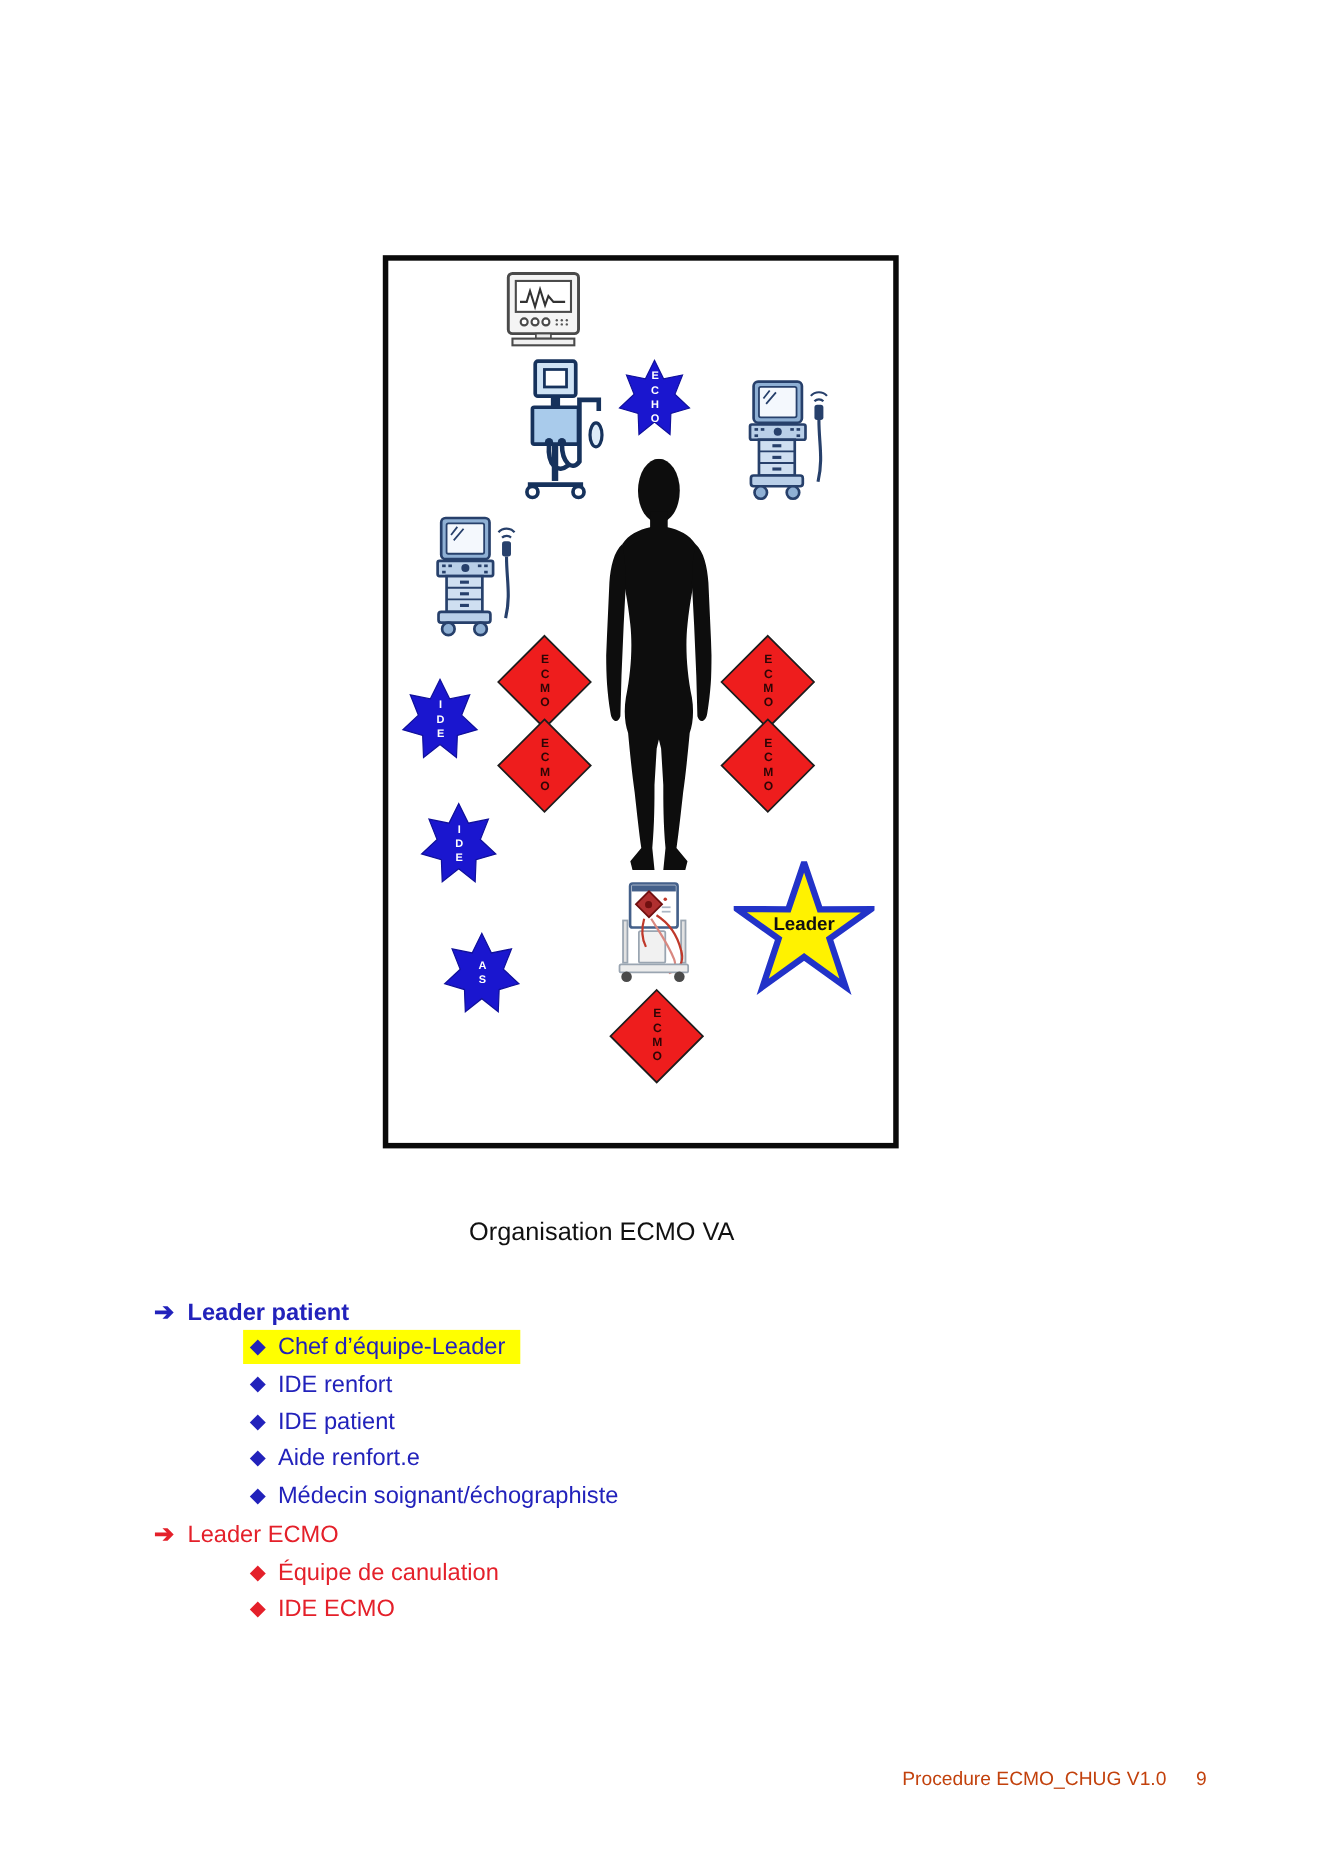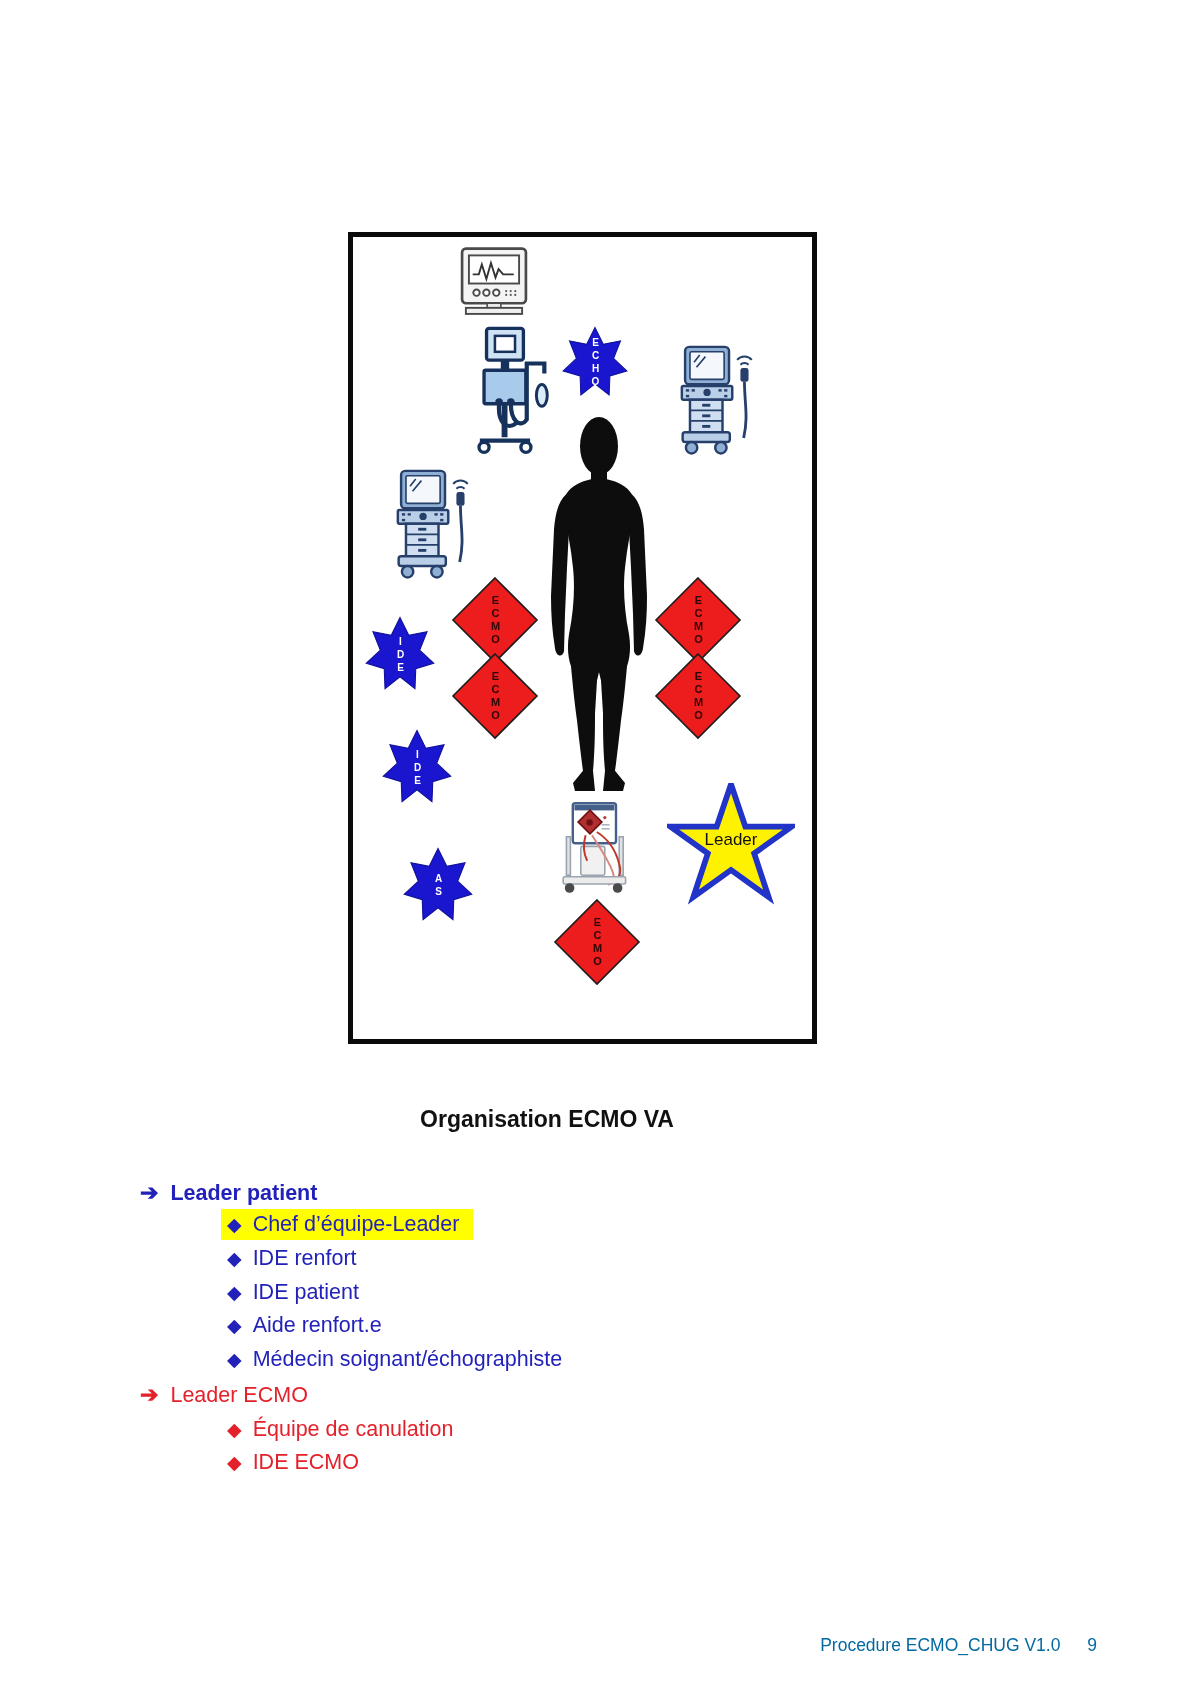--- a/index.html
+++ b/index.html
@@ -11,39 +11,39 @@
                border:5px solid #0a0a0a;background:#fff;box-sizing:border-box;}
 
   
   .badge{position:absolute;}
   .badge svg{display:block;width:100%;height:100%;}
   .vlabel{position:absolute;inset:0;display:flex;align-items:center;justify-content:center;
           writing-mode:vertical-rl;text-orientation:upright;font-weight:700;line-height:1;}
   .star-label{font-size:10px;letter-spacing:2px;color:#ffffff;}
   .diamond-label{font-size:11px;letter-spacing:1px;color:#2e0505;}
   .leader-label{position:absolute;left:0;right:0;top:47px;text-align:center;
-                font-weight:400;font-size:17px;color:#111;}
+                font-weight:700;font-size:17px;color:#111;}
 
   
   .caption{position:absolute;left:97px;top:1106px;width:900px;text-align:center;
-           font-size:23px;font-weight:700;color:#111;}
+           font-size:23px;font-weight:400;color:#111;}
 
   
   .legend-group{position:absolute;left:140px;display:flex;align-items:center;gap:12px;
                 font-size:21.5px;}
   .legend-group .arrow{font-size:22px;font-weight:700;}
   .legend-item{position:absolute;left:227px;display:flex;align-items:center;gap:11px;
                font-size:21.5px;}
   .legend-item .bullet{font-size:19px;line-height:1;}
   .blue{color:#2222bb;}
   .red{color:#e4202a;}
   .bold{font-weight:700;}
   .hl{left:221px;background:#ffff00;padding:3px 14px 3px 6px;}
 
-  .footer{position:absolute;top:1607px;right:103px;font-size:17.5px;color:#0369a1;margin-top:28px;}
+  .footer{position:absolute;top:1607px;right:103px;font-size:17.5px;color:#c2410c;}
   .footer .pagenum{margin-left:22px;}
 </style>
 </head>
 <body>
 
 <div class="page">
 
   <div class="diagram-box">
 
     <div class="badge" style="left:103px;top:6px;width:76px;height:78px;">

